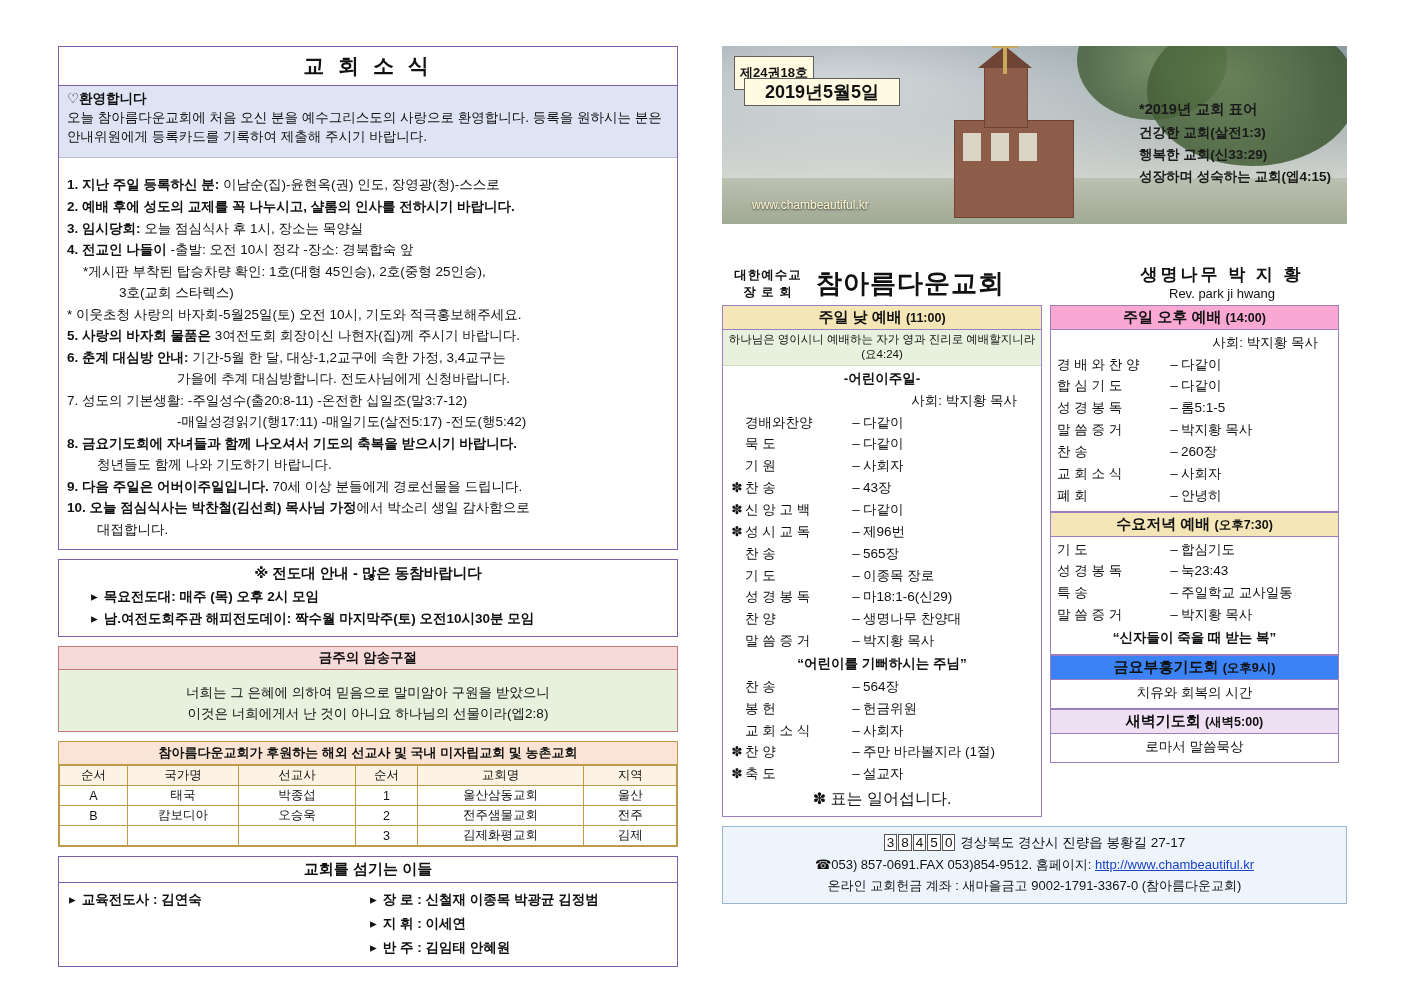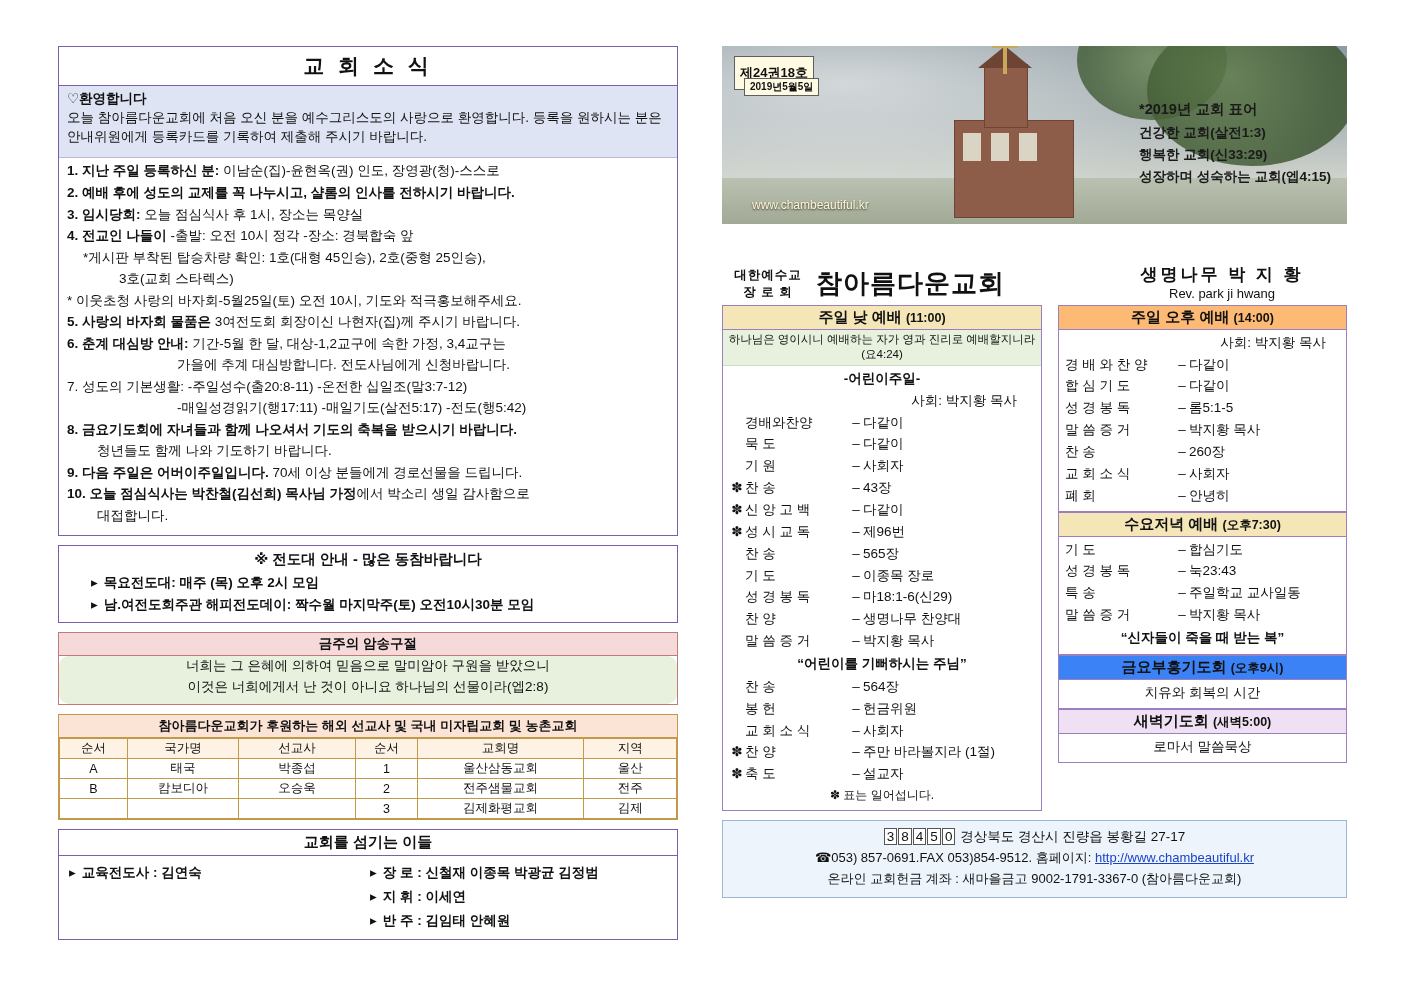--- a/index.html
+++ b/index.html
@@ -20,38 +20,38 @@
 
   .news-title{
     text-align:center;font-weight:bold;font-size:21px;letter-spacing:4px;
     padding:5px 0 5px;border-bottom:1px solid #7a5fa8;background:#fff;
   }
   .welcome{
     background:#dfe4f4;padding:3px 8px 11px;border-bottom:1px solid #b9b9d8;
     line-height:1.42;font-size:13.5px;
   }
   .welcome .w-head{font-weight:bold;}
-  .news-list{padding:3px 8px 8px 8px;font-size:13.5px;line-height:1.52;}
+  .news-list{padding:17px 8px 8px 8px;font-size:13.5px;line-height:1.52;}
   .news-list .it{margin-bottom:1px;}
   .news-list b{font-weight:bold;}
   .ind1{padding-left:16px;}
   .ind2{padding-left:30px;}
   .ind3{padding-left:110px;}
   .ind4{padding-left:52px;}
 
   
   .evang{border:1px solid #7a5fa8;padding:4px 10px 7px;}
   .evang .t{text-align:center;font-weight:bold;font-size:14.5px;margin-bottom:3px;}
   .evang .li{padding-left:22px;font-weight:bold;font-size:13.5px;line-height:1.6;}
   .evang .li:before{content:"\25B8";margin-right:6px;}
 
   
   .verse{border:1px solid #c07a7a;margin-bottom:9px;}
   .verse .vh{background:#f6d9d9;text-align:center;font-weight:bold;font-size:13.5px;padding:2px 0;border-bottom:1px solid #c07a7a;}
-  .verse .vb{background:#e7f1dd;text-align:center;padding:0 6px 6px;line-height:1.55;font-size:13.5px;border-radius:10px;}
+  .verse .vb{background:#e7f1dd;text-align:center;padding:13px 6px 6px;line-height:1.55;font-size:13.5px;}
 
   
   .miss{border:1px solid #c09a4a;margin-bottom:9px;}
   .miss .mh{background:#fbe4d5;text-align:center;font-weight:bold;font-size:13px;padding:2px 0;border-bottom:1px solid #c09a4a;}
   table.mt{width:100%;border-collapse:collapse;font-size:12.5px;}
   table.mt td,table.mt th{border:1px solid #c09a4a;text-align:center;padding:1px 2px;font-weight:normal;}
   table.mt thead td{background:#fdf2e3;font-weight:normal;}
 
   
   .serve{border:1px solid #7a5fa8;}
@@ -77,54 +77,54 @@
   .banner .ground{position:absolute;left:0;bottom:0;width:100%;height:46px;
      background:linear-gradient(180deg,#b9bfae,#9aa48e);opacity:.9;}
   .banner .bldg{position:absolute;left:232px;bottom:6px;width:118px;height:96px;background:#8d5d4a;border:1px solid #6e4435;}
   .banner .bldg:before{content:"";position:absolute;left:8px;top:12px;width:18px;height:28px;background:#d9d4c4;box-shadow:28px 0 0 #d9d4c4,56px 0 0 #d9d4c4;}
   .banner .tower{position:absolute;left:262px;bottom:96px;width:42px;height:62px;background:#8d5d4a;border:1px solid #6e4435;}
   .banner .roof{position:absolute;left:256px;bottom:156px;width:0;height:0;border-left:27px solid transparent;border-right:27px solid transparent;border-bottom:22px solid #6e4435;}
   .banner .cross{position:absolute;left:281px;bottom:150px;width:4px;height:40px;background:#c8a95b;}
   .banner .cross:after{content:"";position:absolute;left:-11px;top:10px;width:26px;height:4px;background:#c8a95b;}
 
   .issue{position:absolute;left:12px;top:10px;background:#fffbe2;border:1px solid #5e5e5e;font-size:13px;font-weight:bold;padding:7px 5px;}
-  .issue2{position:absolute;left:22px;top:32px;background:#fffbe2;border:1px solid #5e5e5e;font-size:10px;font-weight:bold;padding:1px 5px;}
+  .issue2{position:absolute;left:22px;top:32px;background:#fffbe2;border:1px solid #5e5e5e;font-size:18px;font-weight:bold;padding:1px 20px;}
   .site{position:absolute;left:30px;bottom:12px;color:#fff7d0;font-size:12px;text-shadow:0 1px 2px #333;}
   .motto{position:absolute;right:16px;top:52px;color:#1a1a1a;font-weight:bold;font-size:13.5px;line-height:1.65;}
   .motto .m0{font-size:14.5px;}
 
   
   .namerow{display:flex;align-items:flex-end;margin-top:7px;margin-bottom:4px;}
   .denom{font-size:12.5px;font-weight:bold;line-height:1.35;width:92px;text-align:center;letter-spacing:1px;margin-top:36px;}
   .cname{font-size:26px;font-weight:bold;letter-spacing:1px;margin-left:2px;}
   .pastor{margin-left:auto;text-align:center;width:250px;}
   .pastor .p1{font-size:17px;font-weight:bold;letter-spacing:3px;}
   .pastor .p2{font-size:13px;}
 
-  .twocol{display:flex;gap:16px;}
+  .twocol{display:flex;gap:8px;}
   .colL{width:320px;}
   .colR{width:289px;}
 
   .svc{border:1px solid #9b7fc0;box-sizing:border-box;}
   .svc-h{background:#f5e6b8;text-align:center;font-weight:bold;font-size:15px;padding:2px 0;border-bottom:1px solid #9b7fc0;}
   .svc-h .tm{font-size:12.5px;font-weight:bold;}
-  .svc-h.pink{background:#fdba74;}
+  .svc-h.pink{background:#f9a8d4;}
   .svc-h.orange{background:#3b82f6;}
   .svc-h.lav{background:#efe0f3;}
   .svc-h.yellow2{background:#f5e6b8;}
   .scripture{background:#e7f1dd;font-size:11.5px;text-align:center;padding:2px 4px;line-height:1.35;border-bottom:1px solid #cfdcc2;}
   .svc-b{padding:2px 6px 4px;font-size:13.5px;line-height:1.62;}
   .line{display:flex;align-items:baseline;justify-content:flex-end;}
   .line .st{width:16px;text-align:center;flex:0 0 16px;}
   .line .nm{width:104px;display:inline-block;}
   .line .dash{width:14px;text-align:center;}
   .line .vl{flex:1;}
   .center{text-align:center;}
   .sermon{text-align:center;font-weight:bold;padding:1px 0;}
-  .note{text-align:center;font-size:12px;padding-top:1px;}
+  .note{text-align:center;font-size:16px;padding-top:1px;}
   .kid{text-align:center;font-weight:bold;}
 
   
   .footer{border:1px solid #9bb7d4;background:#eef4fb;margin-top:9px;padding:5px 6px 7px;text-align:center;font-size:13px;line-height:1.62;}
   .footer .addr{font-size:13.5px;}
   .footer .num{border:1px solid #555;padding:0 2px;margin-right:1px;background:#fff;}
   .footer a{color:#1a43c8;}
 </style>
 </head>
 <body>

